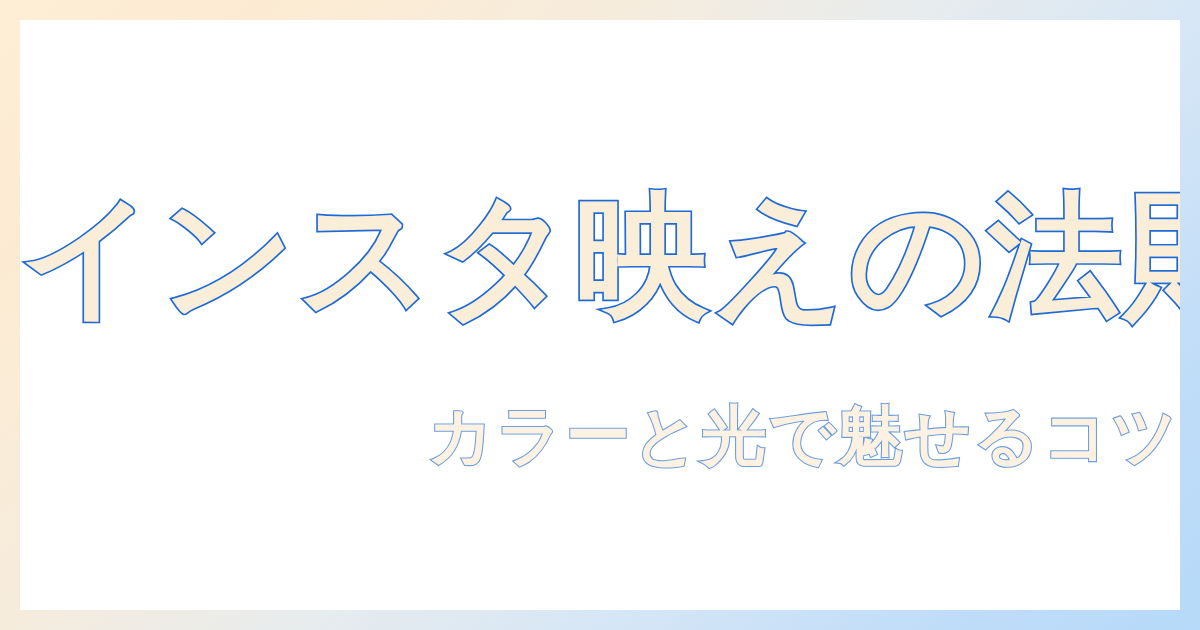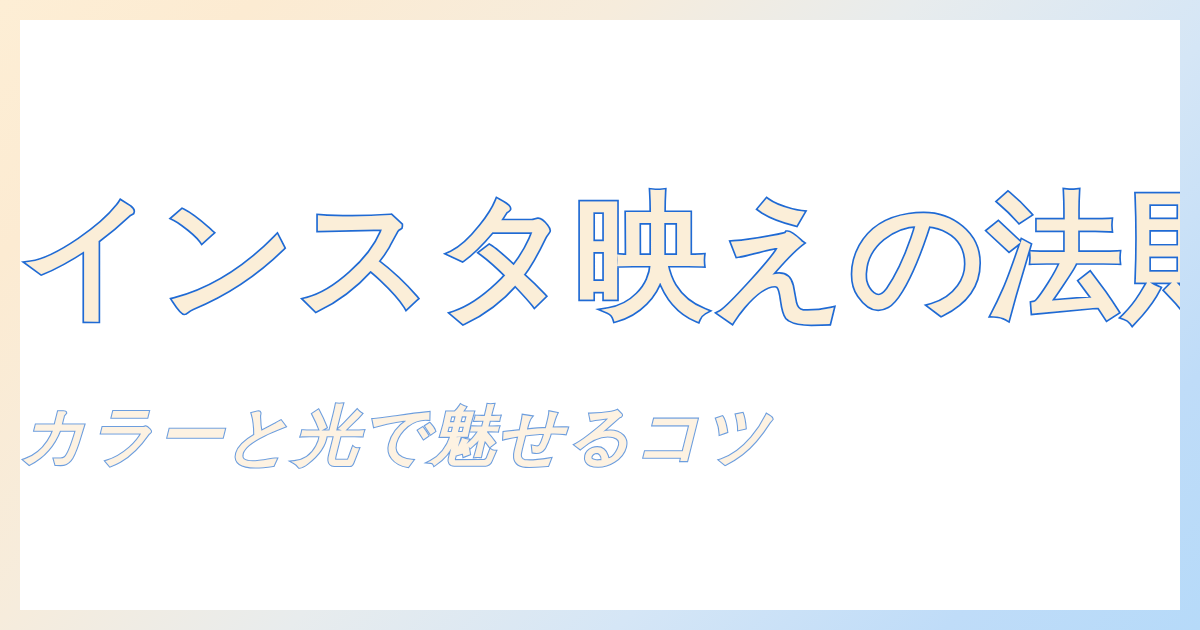--- a/index.html
+++ b/index.html
@@ -58,22 +58,21 @@
     -webkit-text-stroke: 3.4px #1f6ad4;
     paint-order: stroke fill;
     white-space: nowrap;
   }
 
   .subtitle-block {
     position: absolute;
     left: 0;
     right: 0;
     top: 382px;
-    text-align: left;
-    font-style: italic;
+    text-align: right;
   }
 
   .sub-title {
     display: block;
     margin: 0;
     font-family: "DejaVu Sans", "Liberation Sans", sans-serif;
     font-weight: 700;
     font-size: 65px;
     line-height: 1.05;
     letter-spacing: 0.035em;

